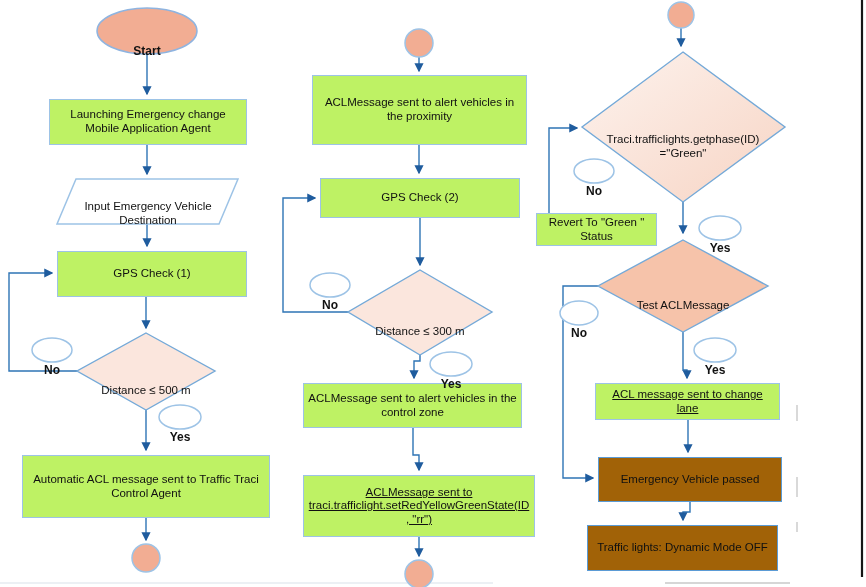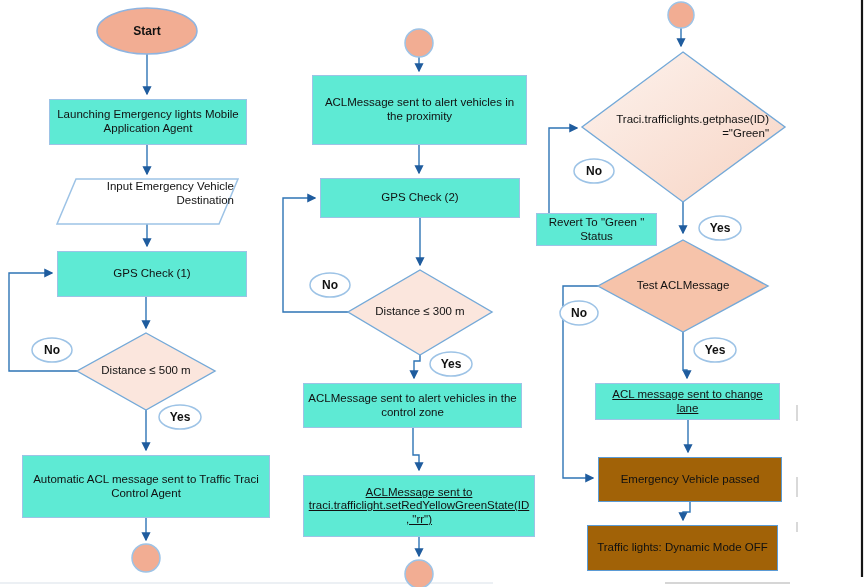--- a/index.html
+++ b/index.html
@@ -5,26 +5,26 @@
   html,body{margin:0;padding:0;background:#ffffff;}
   .stage{
     position:relative;width:866px;height:587px;background:#ffffff;
     font-family:"Liberation Sans", sans-serif;color:#111111;overflow:hidden;
   }
   svg.layer{position:absolute;left:0;top:0;z-index:1;}
   .node{
     position:absolute;z-index:2;box-sizing:border-box;
     display:flex;align-items:center;justify-content:center;
     text-align:center;font-size:11.5px;line-height:1.18;
-    background:#5eead4;border:1.5px solid #9dc3e6;padding:1px 4px;
+    background:#bef264;border:1.5px solid #9dc3e6;padding:1px 4px;
   }
   .node.filled{background:#a16207;border:1.6px solid #5b9bd5;}
   .lbl{
     position:absolute;z-index:3;display:flex;align-items:center;justify-content:center;
-    text-align:right;font-size:11.5px;line-height:1.18;pointer-events:none;
+    text-align:center;font-size:11.5px;line-height:1.18;pointer-events:none;margin-top:20px;
   }
   .lbl.bold{font-weight:bold;font-size:12px;}
   .wrapany{overflow-wrap:anywhere;}
 </style>
 </head>
 <body>
 
 <div class="stage">
 
   <svg class="layer" width="866" height="587" viewBox="0 0 866 587">
@@ -94,21 +94,21 @@
     <ellipse cx="451" cy="364" rx="21" ry="12" fill="#ffffff" stroke="#9dc3e6" stroke-width="1.5"></ellipse>
     <ellipse cx="594" cy="171" rx="20" ry="12" fill="#ffffff" stroke="#9dc3e6" stroke-width="1.5"></ellipse>
     <ellipse cx="720" cy="228" rx="21" ry="12" fill="#ffffff" stroke="#9dc3e6" stroke-width="1.5"></ellipse>
     <ellipse cx="579" cy="313" rx="19" ry="12" fill="#ffffff" stroke="#9dc3e6" stroke-width="1.5"></ellipse>
     <ellipse cx="715" cy="350" rx="21" ry="12" fill="#ffffff" stroke="#9dc3e6" stroke-width="1.5"></ellipse>
   </svg>
 
   <div class="lbl bold" style="left:97px;top:10px;width:100px;height:42px;">Start</div>
 
   <div class="node" style="left:49px;top:99px;width:198px;height:46px;">
-    <span>Launching Emergency lights Mobile Application Agent</span>
+    <span>Launching Emergency change Mobile Application Agent</span>
   </div>
 
   <div class="lbl" style="left:62px;top:181px;width:172px;height:26px;">Input Emergency Vehicle Destination</div>
 
   <div class="node" style="left:57px;top:251px;width:190px;height:46px;">
     <span>GPS Check (1)</span>
   </div>
 
   <div class="lbl" style="left:86px;top:349px;width:120px;height:44px;">Distance ≤ 500 m</div>
   <div class="lbl bold" style="left:32px;top:339px;width:40px;height:22px;">No</div>

